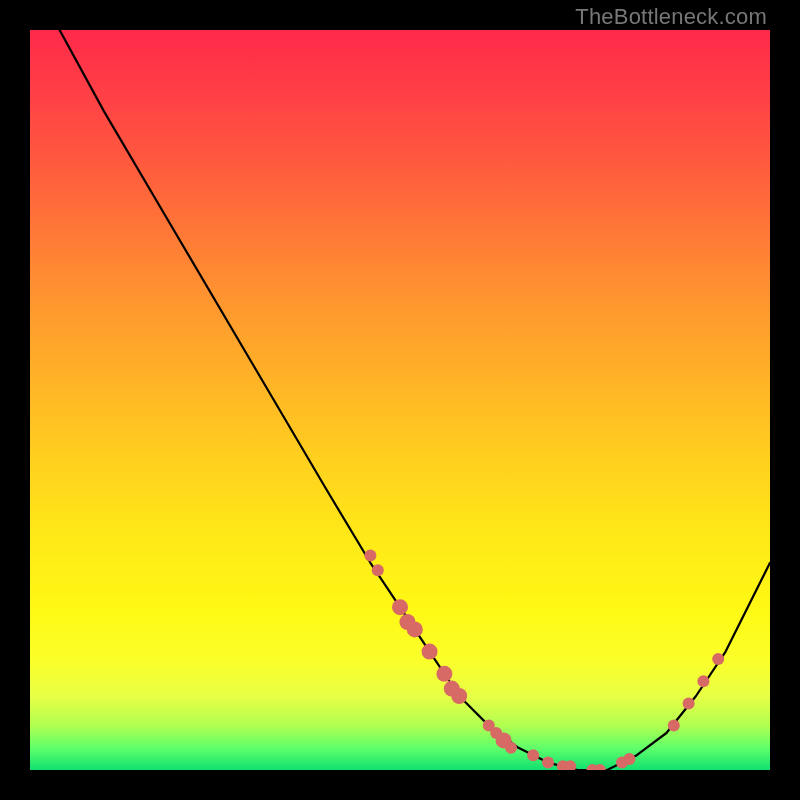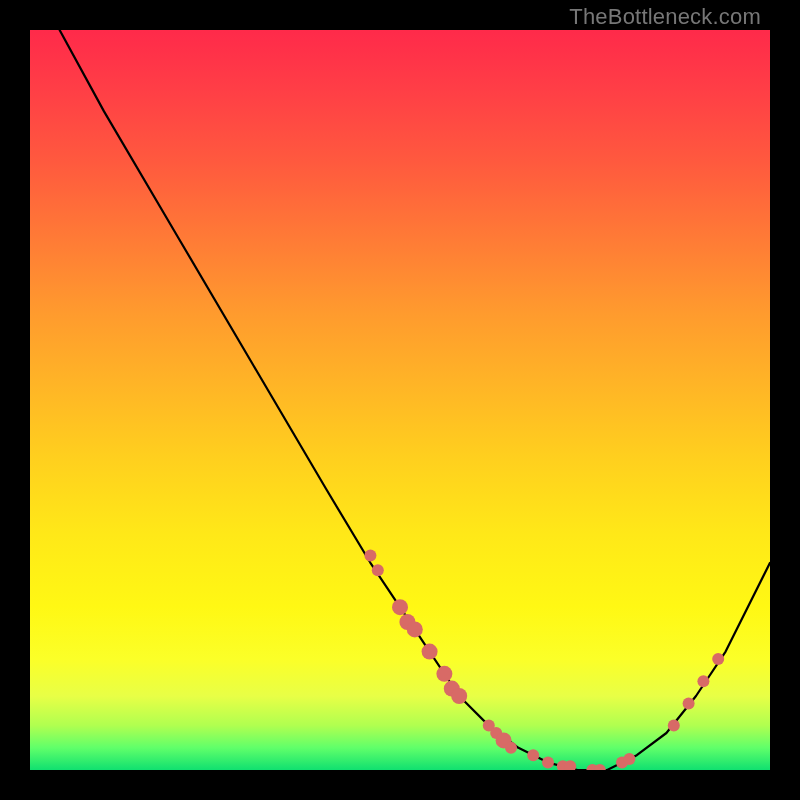--- a/index.html
+++ b/index.html
@@ -36,21 +36,21 @@
       #fbff28 85%,
       #e8ff46 90%,
       #b0ff50 94%,
       #60ff6a 97%,
       #10e070 100%
     );
   }
   .watermark {
     position: absolute;
     top: 4px;
-    right: 39px;
+    right: 33px;
     color: #777777;
     font-size: 22px;
     font-weight: 500;
     letter-spacing: 0.2px;
     user-select: none;
   }
   .svg-layer {
     position: absolute;
     left: 30px;
     top: 30px;

